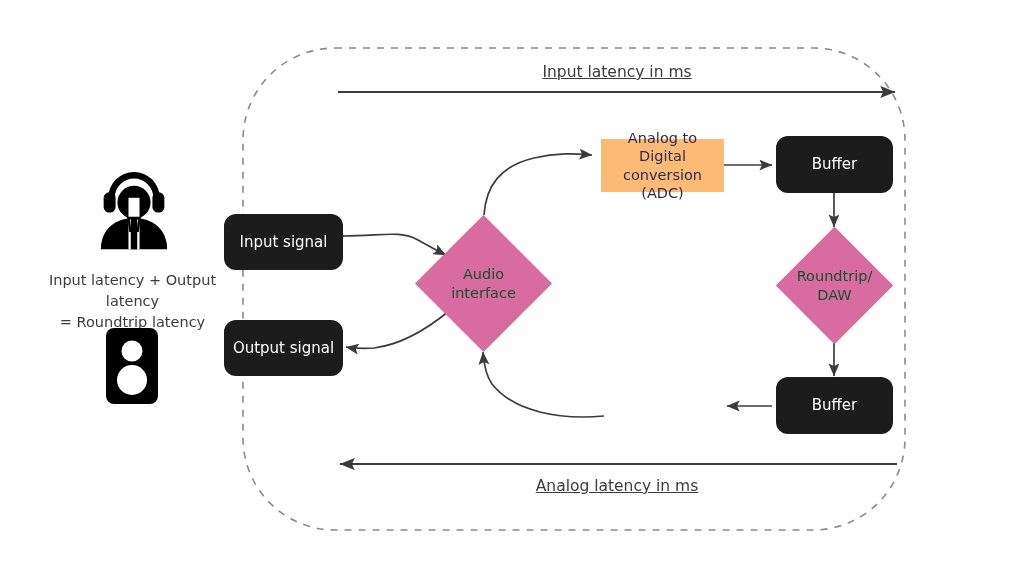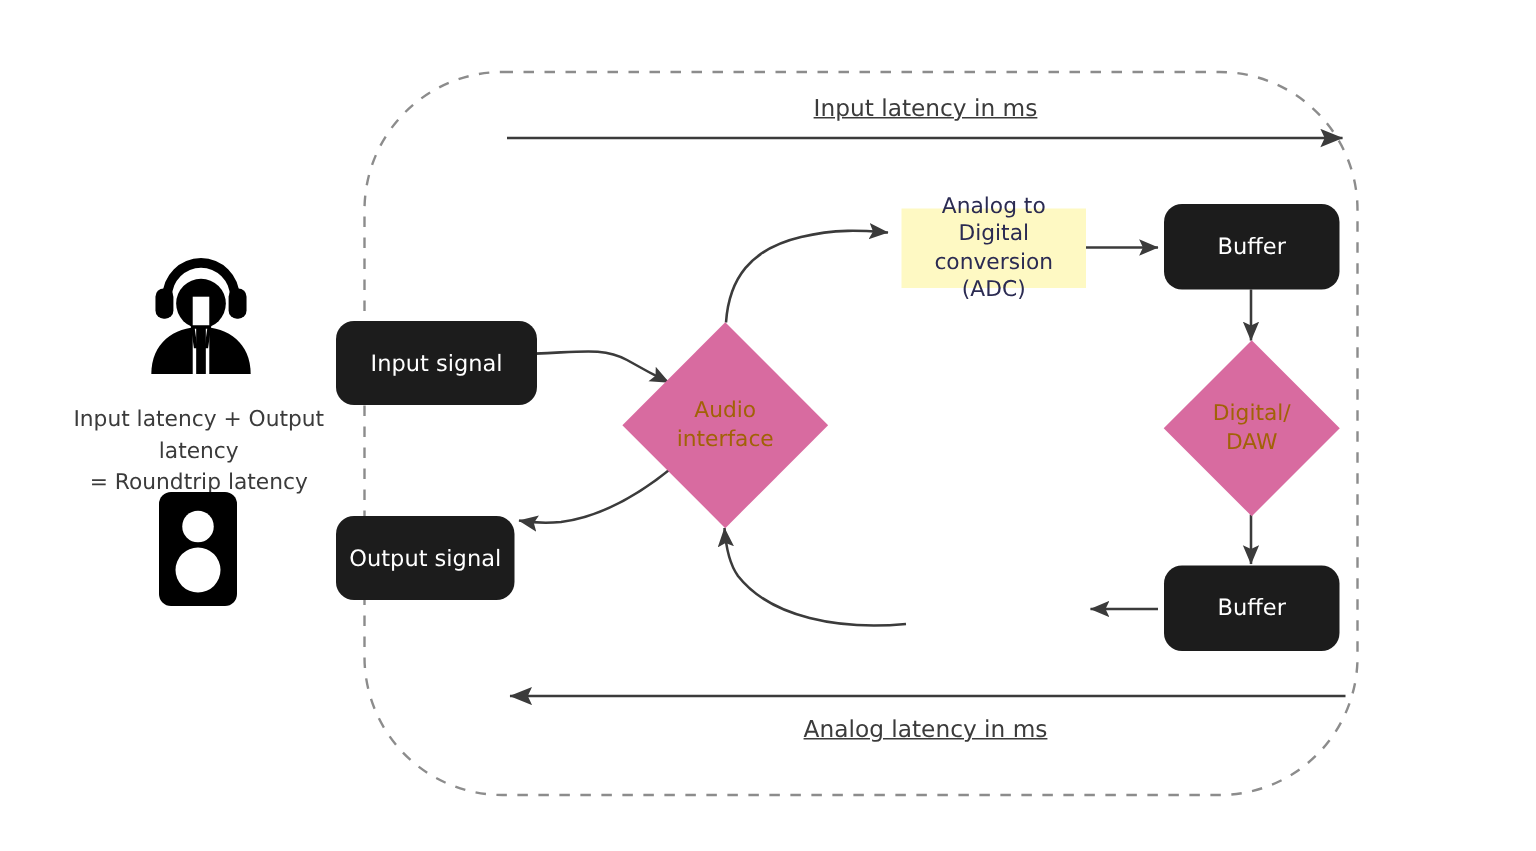--- a/index.html
+++ b/index.html
@@ -34,21 +34,21 @@
     text-align: center;
     line-height: 1.25;
   }
   .node-dark {
     background: #1c1c1c;
     color: #ffffff;
     border-radius: 12px;
     font-size: 15px;
   }
   .node-gray {
-    background: #fef9c3;
+    background: #fdba74;
     color: #2b2b52;
     font-size: 14.5px;
     padding: 6px 8px;
   }
   .node-diamond-wrap {
     position: absolute;
   }
   .node-diamond-shape {
     position: absolute;
     left: 0; top: 0;
@@ -57,21 +57,21 @@
     transform: rotate(45deg);
   }
   .node-diamond-label {
     position: absolute;
     left: 0; top: 0;
     width: 100%; height: 100%;
     display: flex;
     align-items: center;
     justify-content: center;
     text-align: center;
-    color: #a16207;
+    color: #14532d;
     font-size: 14.5px;
     line-height: 1.25;
     white-space: pre-line;
   }
 
   
   .rail-label {
     position: absolute;
     color: #3b3b3b;
     font-size: 15.5px;
@@ -158,37 +158,37 @@
       <rect x="0" y="0" width="52" height="76" rx="8" fill="#000000"></rect>
       <circle cx="26" cy="23" r="10.5" fill="#ffffff"></circle>
       <circle cx="26" cy="52" r="15" fill="#ffffff"></circle>
     </svg>
   </div>
 
   <div class="rail-label" style="left:417px; top:63px; width:400px;">Input latency in ms</div>
 
   <div class="rail-label" style="left:417px; top:477px; width:400px;">Analog latency in ms</div>
 
-  <div class="node node-dark" style="left:224px; top:214px; width:134px; height:56px;text-align:right;">Input signal</div>
+  <div class="node node-dark" style="left:224px; top:214px; width:119px; height:56px;text-align:right;">Input signal</div>
 
-  <div class="node node-dark" style="left:224px; top:320px; width:119px; height:56px;margin-top:24px;">Output signal</div>
+  <div class="node node-dark" style="left:224px; top:320px; width:119px; height:56px;">Output signal</div>
 
   <div class="node-diamond-wrap" style="left:435px; top:235px; width:97px; height:97px;">
     <div class="node-diamond-shape"></div>
     <div class="node-diamond-label">Audio
 interface</div>
   </div>
 
   <div class="node node-gray" style="left:601px; top:139px; width:123px; height:53px; white-space:pre-line;">Analog to Digital
 conversion (ADC)</div>
 
 
   <div class="node node-dark" style="left:776px; top:136px; width:117px; height:57px;">Buffer</div>
 
   <div class="node node-dark" style="left:776px; top:377px; width:117px; height:57px;">Buffer</div>
 
   <div class="node-diamond-wrap" style="left:793px; top:244px; width:83px; height:83px;">
     <div class="node-diamond-shape"></div>
-    <div class="node-diamond-label">Digital/
+    <div class="node-diamond-label">Roundtrip/
 DAW</div>
   </div>
 
 </div>
 
 </body></html>

